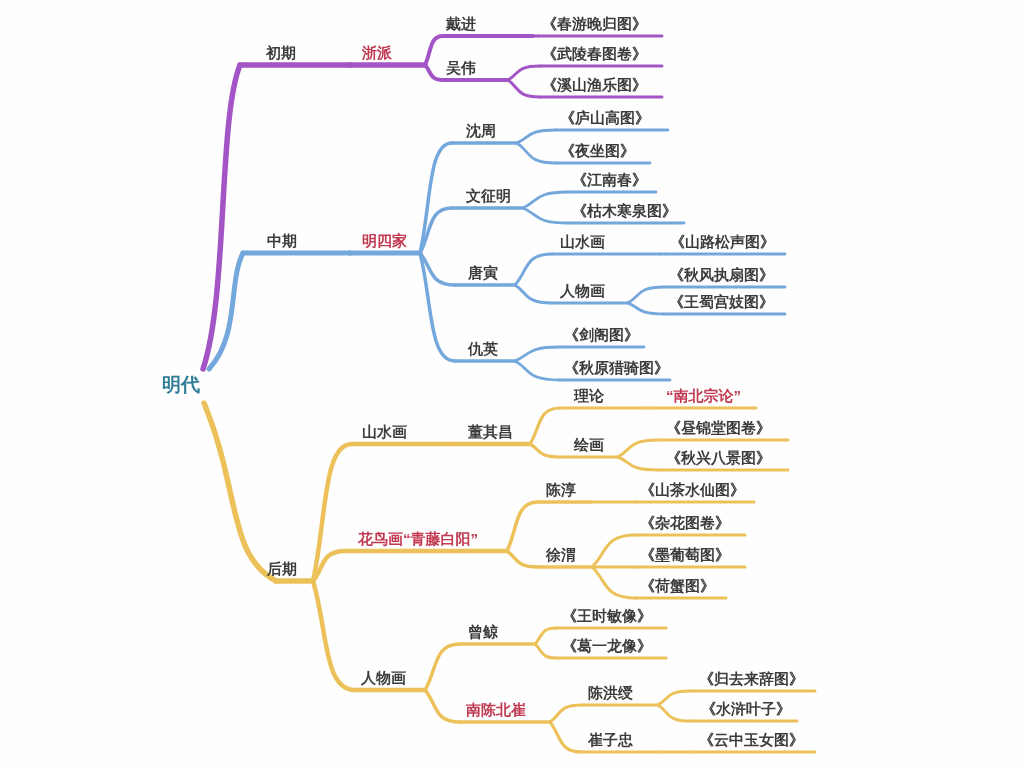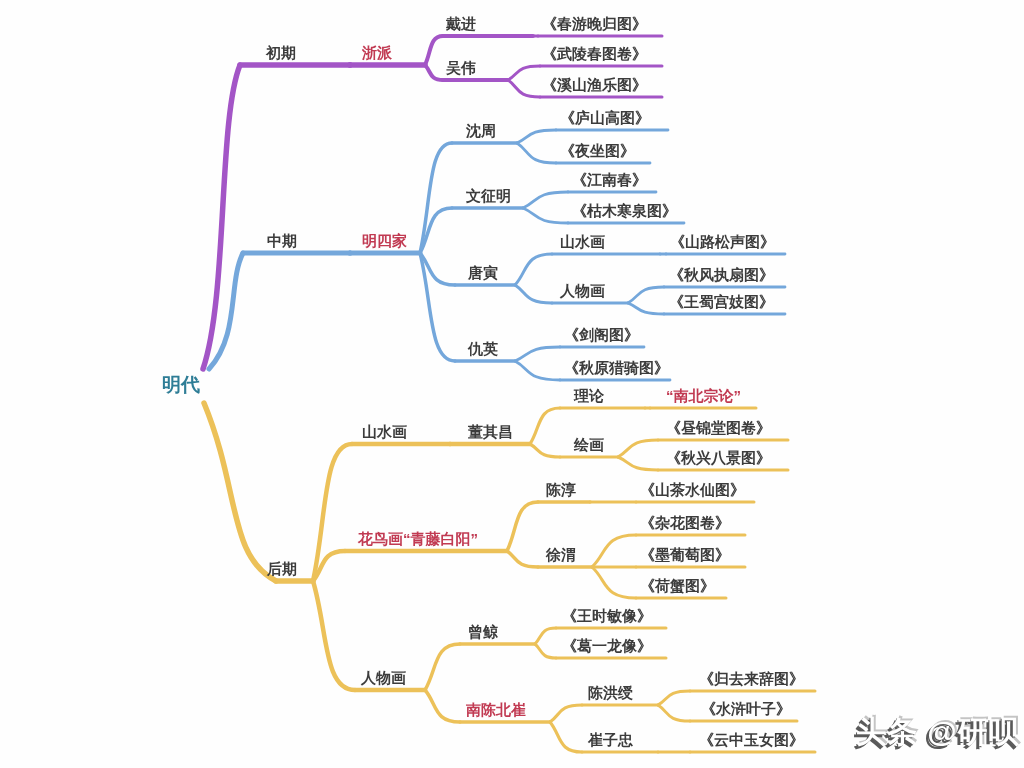--- a/index.html
+++ b/index.html
@@ -170,14 +170,13 @@
       <text x="562" y="621" font-size="15" fill="#3C3C3C">《王时敏像》</text>
       <text x="562" y="651" font-size="15" fill="#3C3C3C">《葛一龙像》</text>
       <text x="466" y="715" font-size="15" fill="#C13A52">南陈北崔</text>
       <text x="588" y="698" font-size="15" fill="#3C3C3C">陈洪绶</text>
       <text x="699" y="684" font-size="15" fill="#3C3C3C">《归去来辞图》</text>
       <text x="701" y="714" font-size="15" fill="#3C3C3C">《水浒叶子》</text>
       <text x="588" y="745" font-size="15" fill="#3C3C3C">崔子忠</text>
       <text x="699" y="745" font-size="15" fill="#3C3C3C">《云中玉女图》</text>
       <text x="162" y="391" font-size="19" font-weight="700" fill="#2E7D96">明代</text>
     </svg>
-  <div class="watermark">头条 @研呗</div>
 </div>
 
 </body></html>

